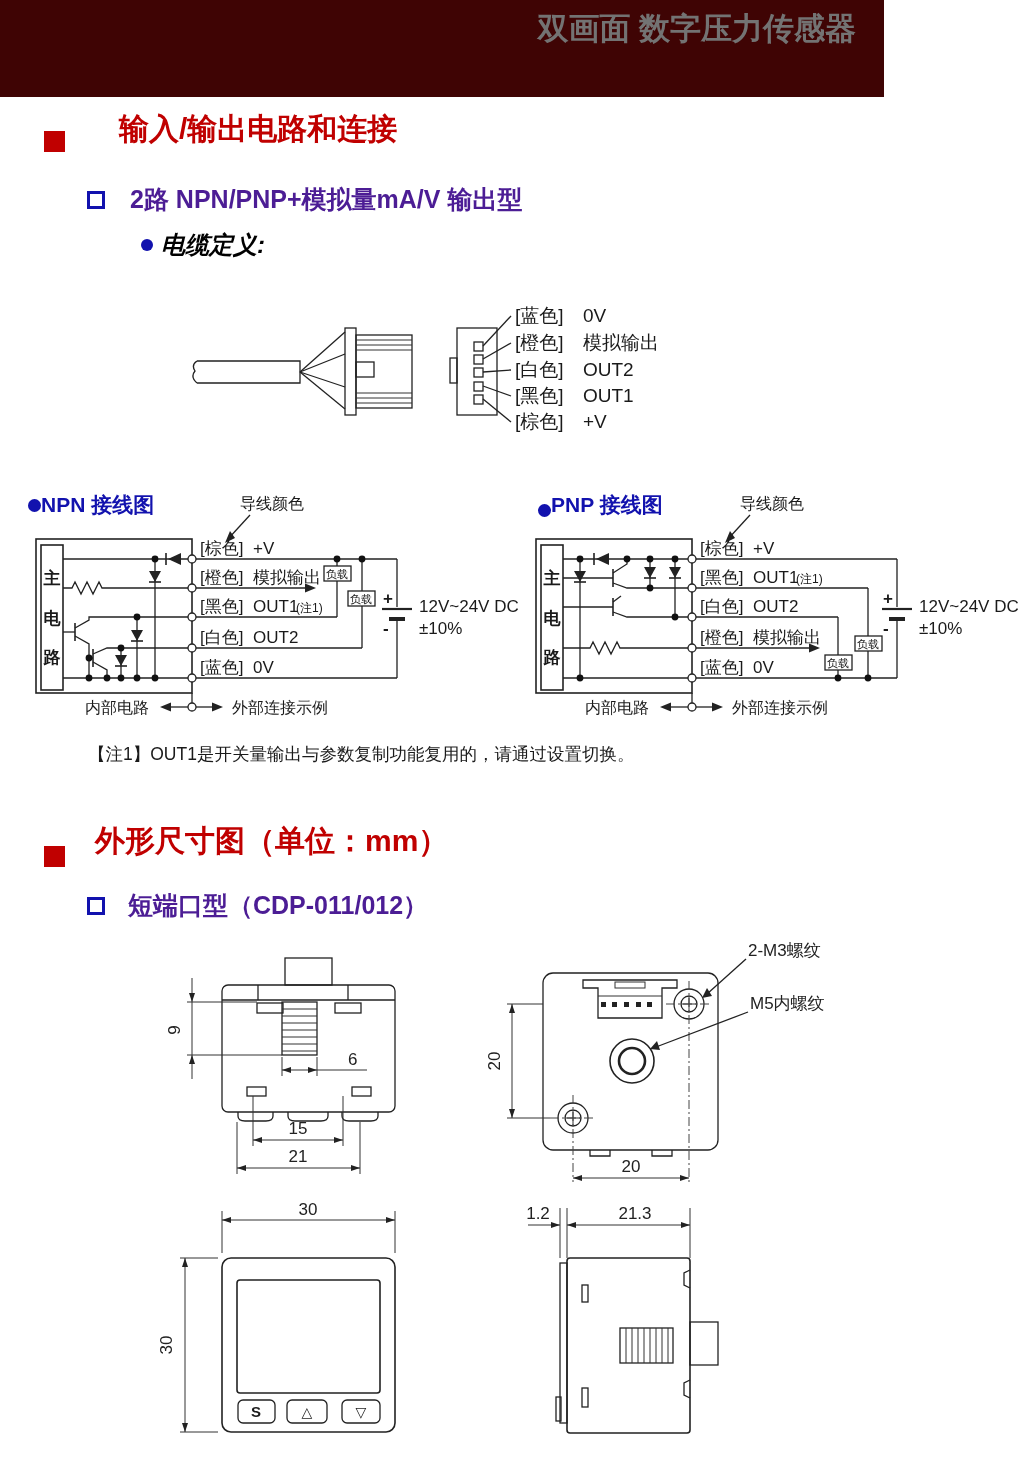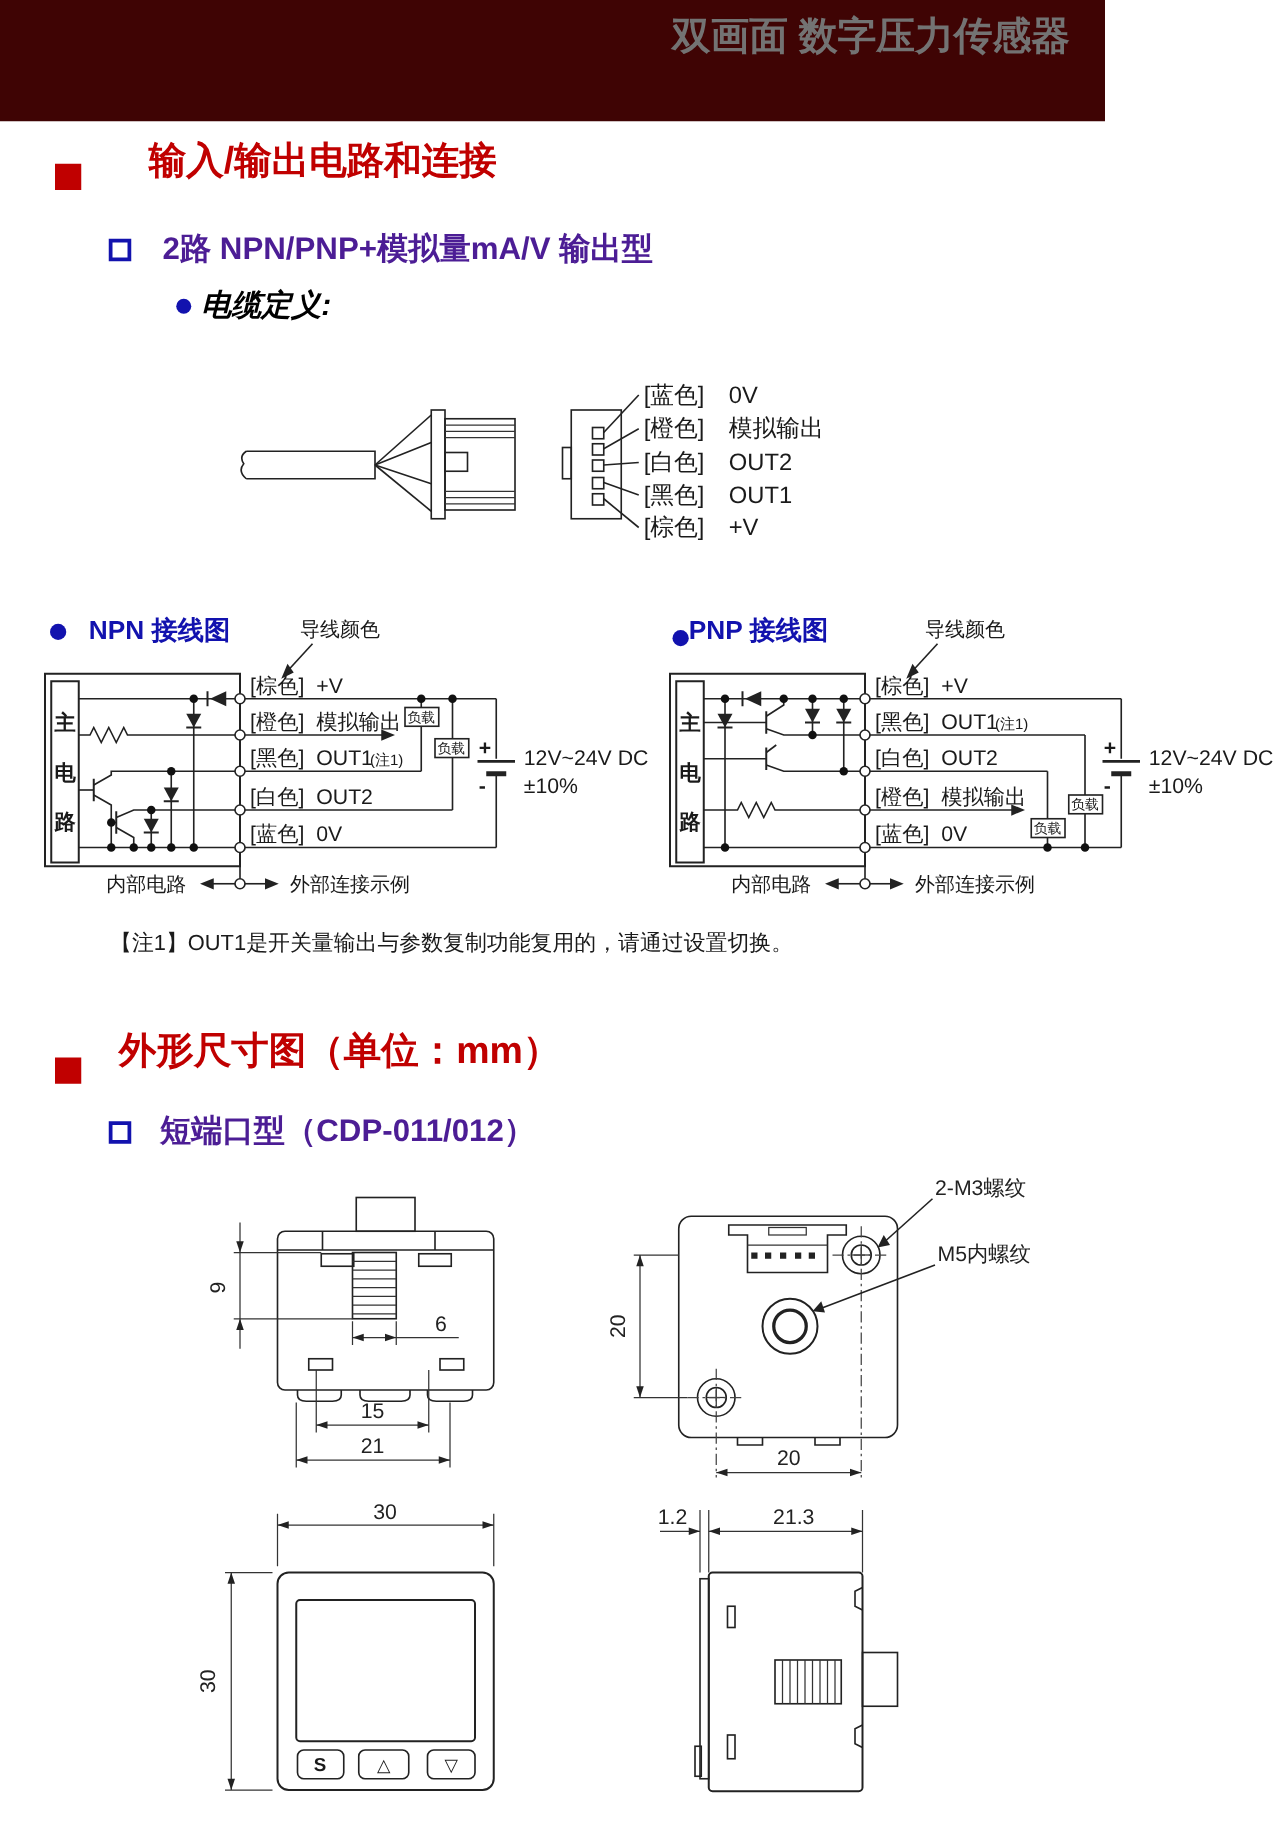--- a/index.html
+++ b/index.html
@@ -89,21 +89,21 @@
     <text x="398" y="54">模拟输出</text>
     <text x="330" y="81">[白色]</text>
     <text x="398" y="81">OUT2</text>
     <text x="330" y="107">[黑色]</text>
     <text x="398" y="107">OUT1</text>
     <text x="330" y="133">[棕色]</text>
     <text x="398" y="133">+V</text>
   </g>
 </svg>
 
-<div class="abs" style="left:40px;top:493px;display:flex;align-items:center;gap:18px;">
+<div class="abs" style="left:28px;top:493px;display:flex;align-items:center;gap:0;">
   <span class="dot" style="width:13px;height:13px;"></span>
   <span class="diag-title">NPN 接线图</span>
 </div>
 
 <svg class="abs" style="left:35px;top:485px;" width="478" height="252" viewBox="0 0 478 252">
   <text x="205" y="24" font-size="16">导线颜色</text>
   <line class="ln" x1="215" y1="30" x2="193" y2="54"></line>
   <polygon class="fill" points="190,58 200,53 195,46"></polygon>
 
   <rect class="ln2" x="1" y="54" width="156" height="154"></rect>

